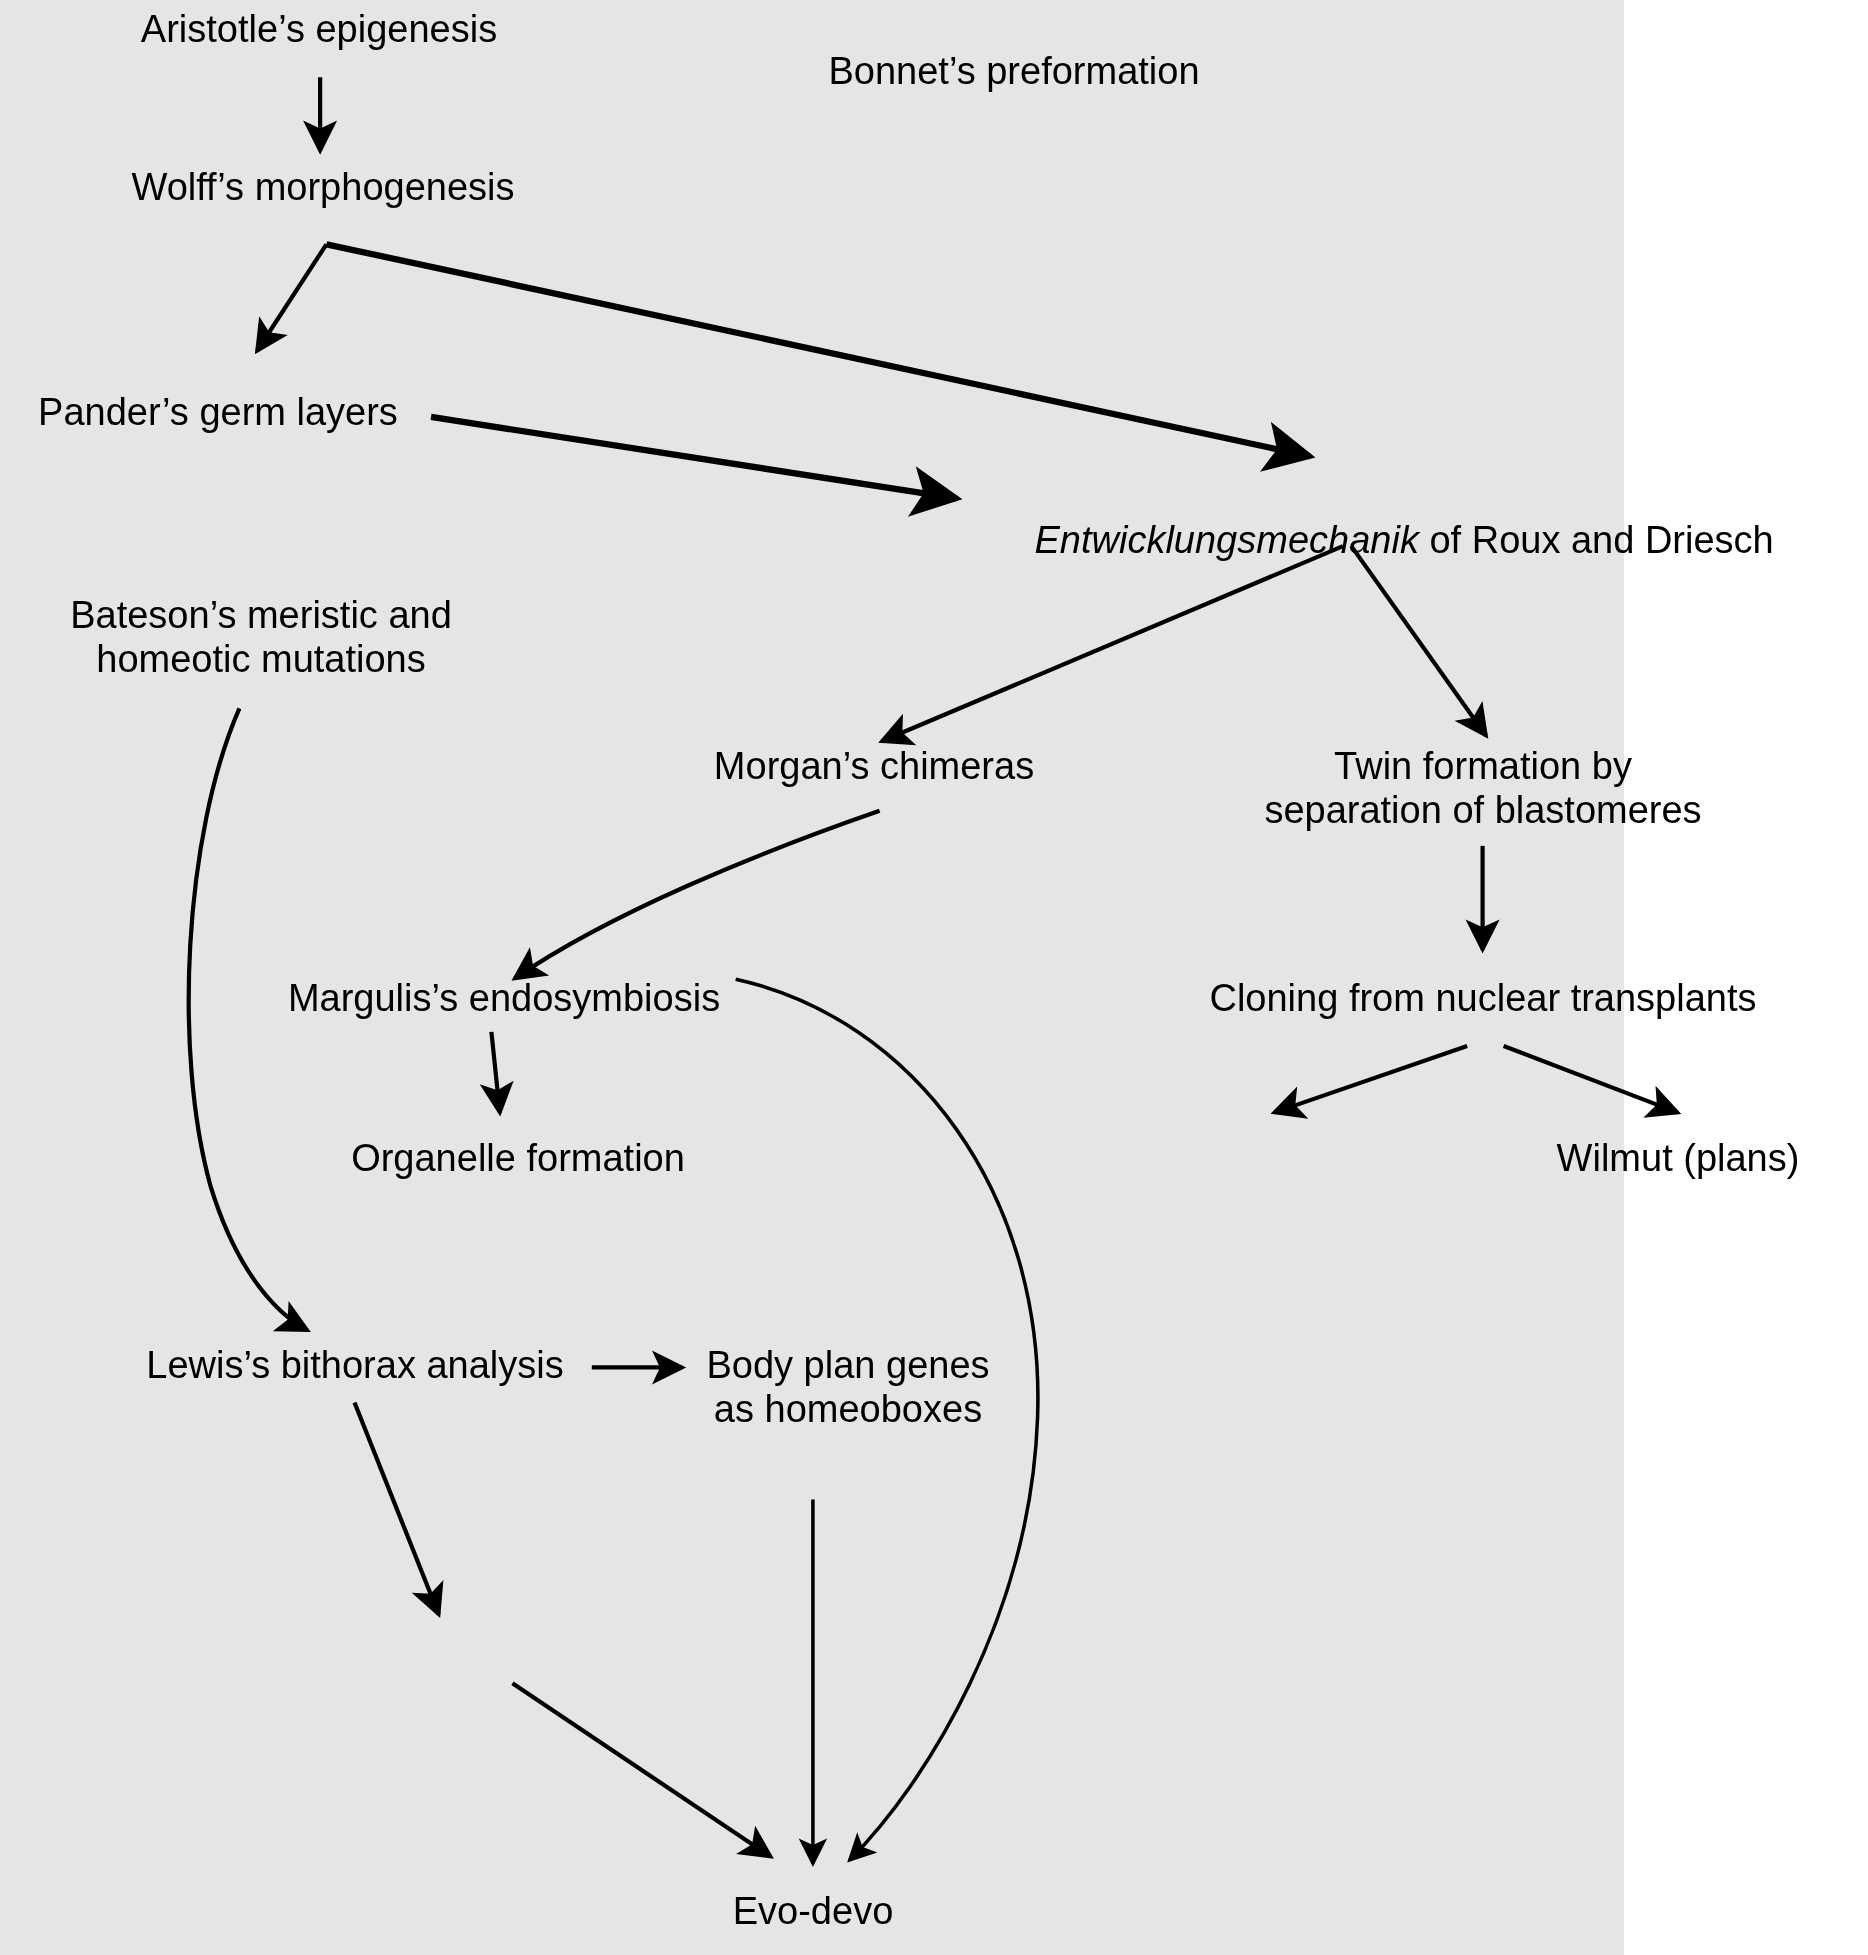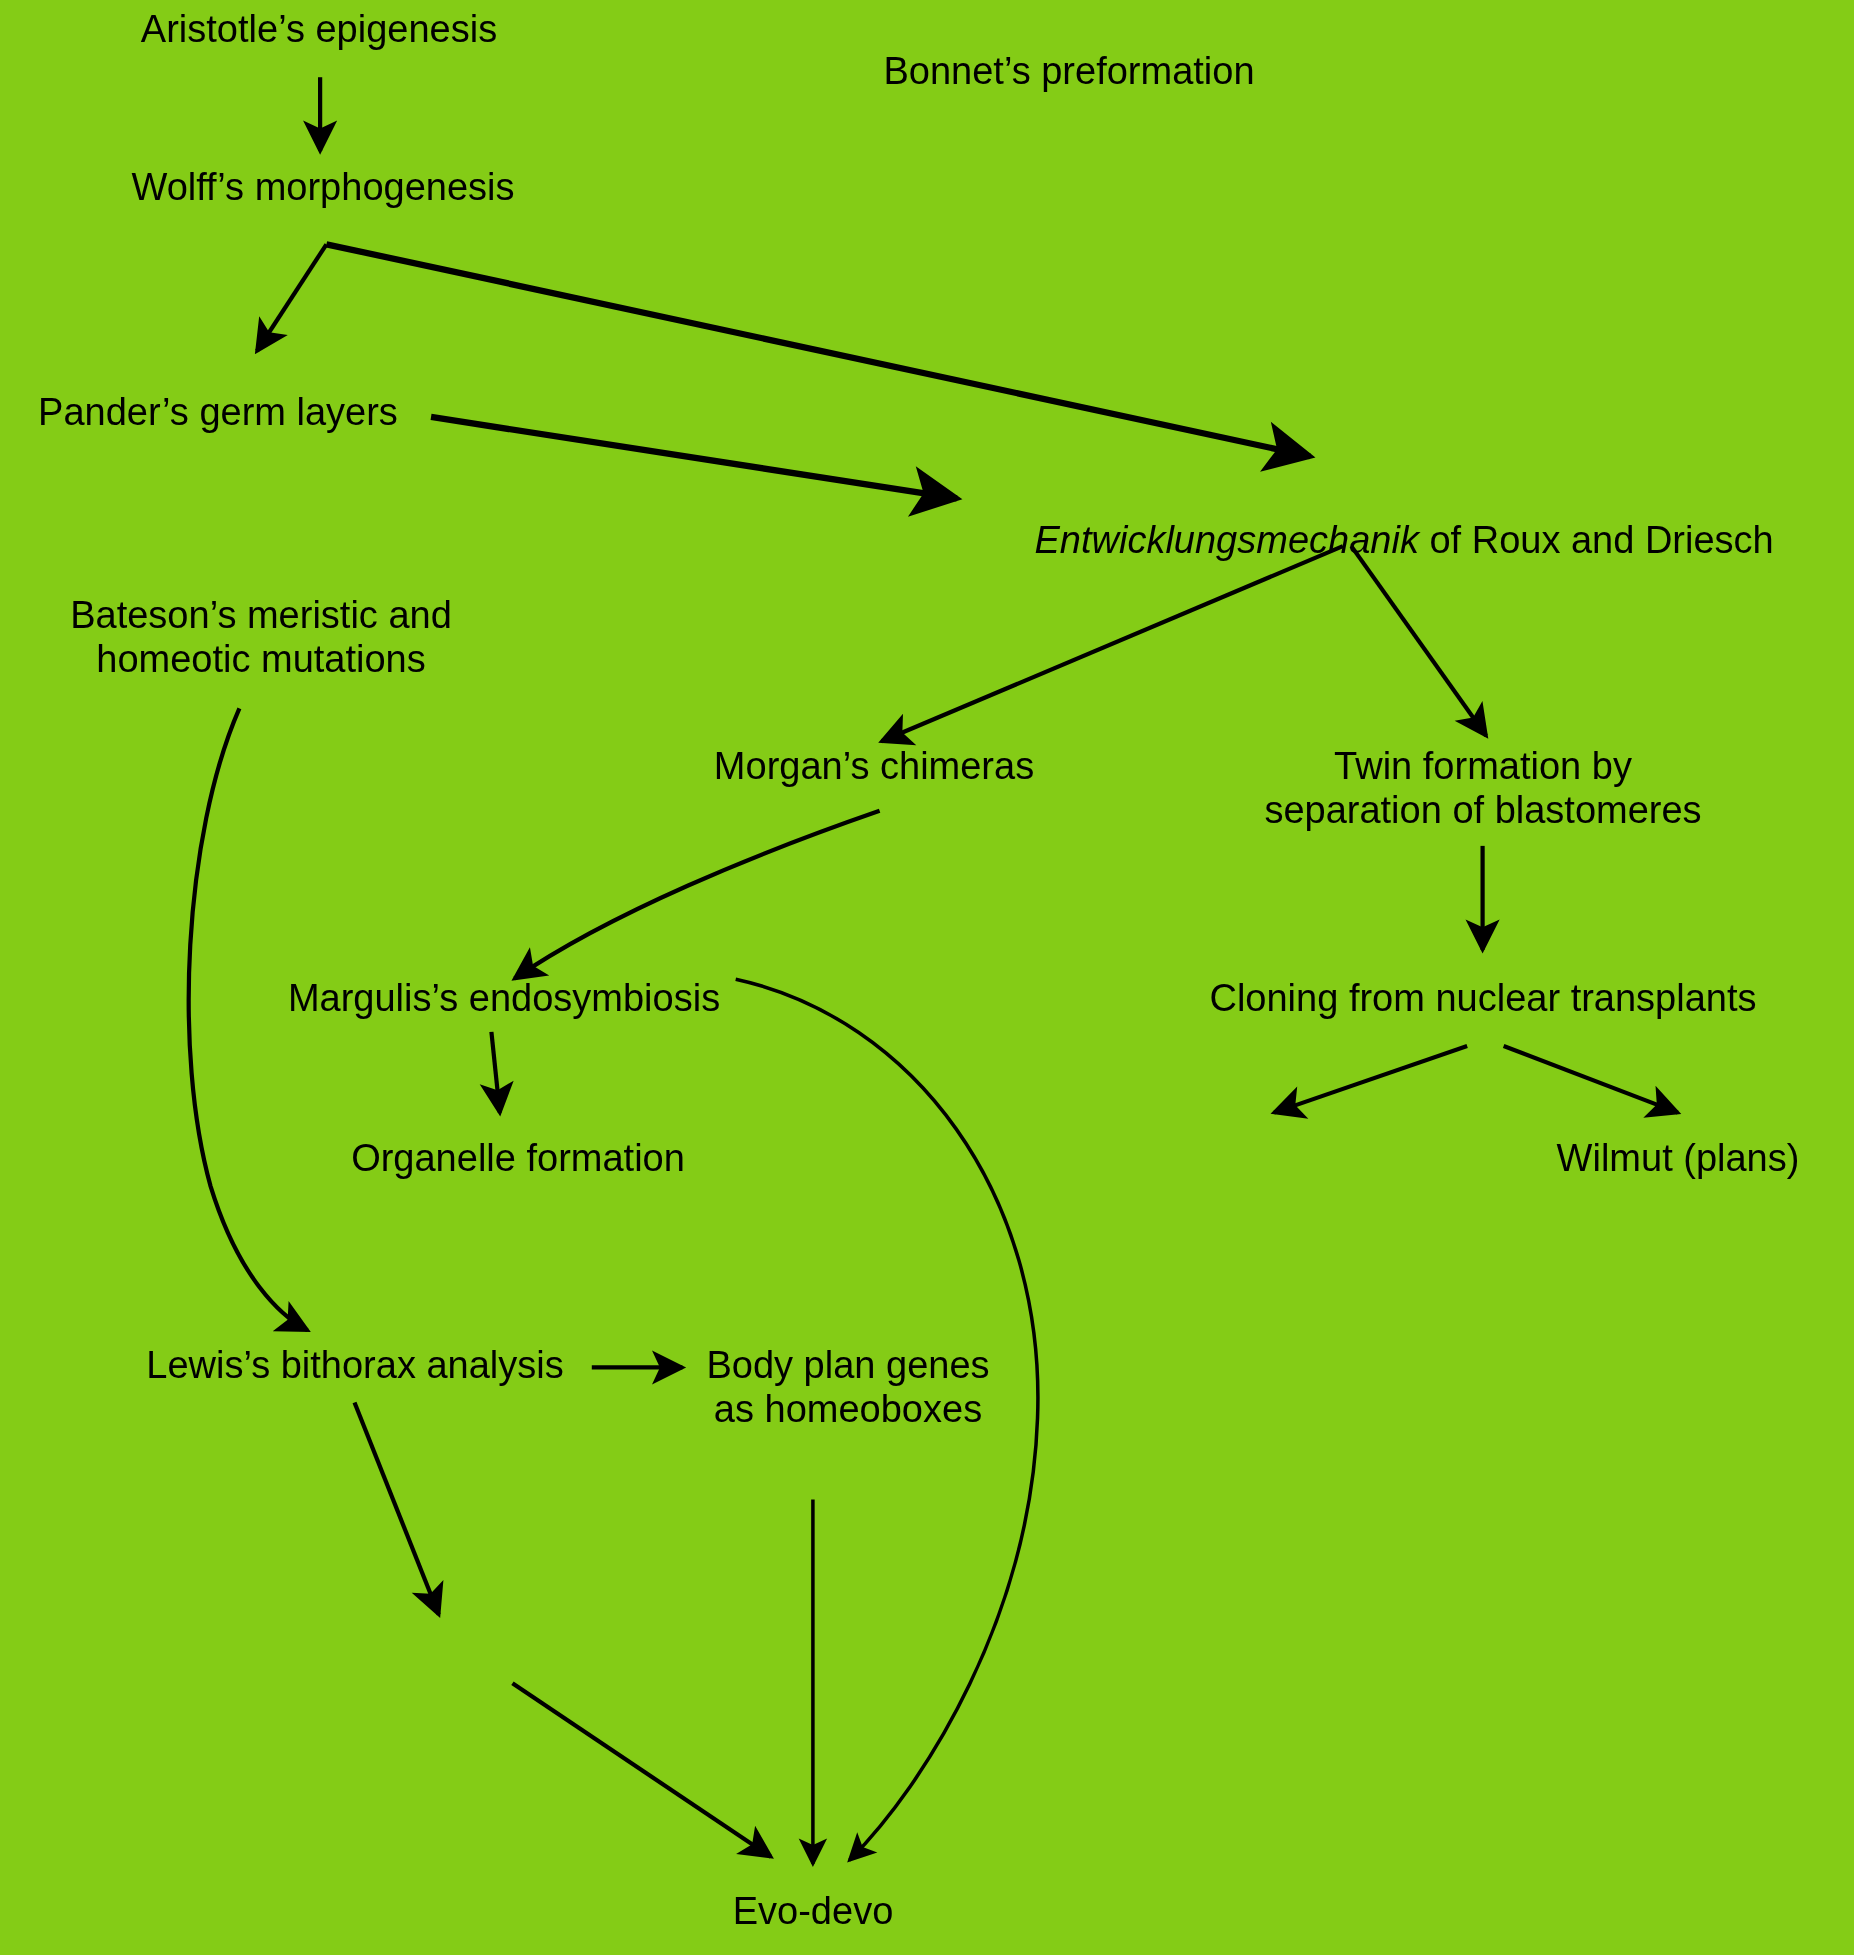--- a/index.html
+++ b/index.html
@@ -2,23 +2,23 @@
 <html style="font-size:11.2px"><head>
 <meta charset="utf-8">
 <style>
   html, body {
     margin: 0;
     padding: 0;
     background: #ffffff;
   }
   #diagram-root {
     position: relative;
-    width: 1854px;
+    width: 1624px;
     height: 1955px;
-    background: #84cc16;
+    background: #e5e5e5;
     font-family: "Liberation Sans", sans-serif;
   }
   svg.layer {
     position: absolute;
     left: 0;
     top: 0;
     width: 1868px;
     height: 1955px;
     overflow: visible;
   }
@@ -82,21 +82,21 @@
       <path d="M 505 1998 L 625 2300" marker-end="url(#ah)"></path>
 
       <path stroke-width="5" d="M 1158 2136 L 1158 2655" marker-end="url(#ah)"></path>
 
       <path d="M 730 2398 L 1098 2645" marker-end="url(#ah)"></path>
     </g>
   </svg>
 
   <div class="node-label" style="left:319px; top:7px;">Aristotle’s epigenesis</div>
 
-  <div class="node-label" style="left:1069px; top:49px;text-align:right;">Bonnet’s preformation</div>
+  <div class="node-label" style="left:1014px; top:49px;text-align:right;">Bonnet’s preformation</div>
 
   <div class="node-label" style="left:323px; top:165px;">Wolff’s morphogenesis</div>
 
   <div class="node-label" style="left:1383px; top:474px;">
     <em>Entwicklungsmechanik</em><span> of Roux and Driesch</span>
   </div>
 
   <div class="node-label" style="left:218px; top:390px;">Pander’s germ layers</div>
 
   <div class="node-label" style="left:261px; top:593px;">Bateson’s meristic and

